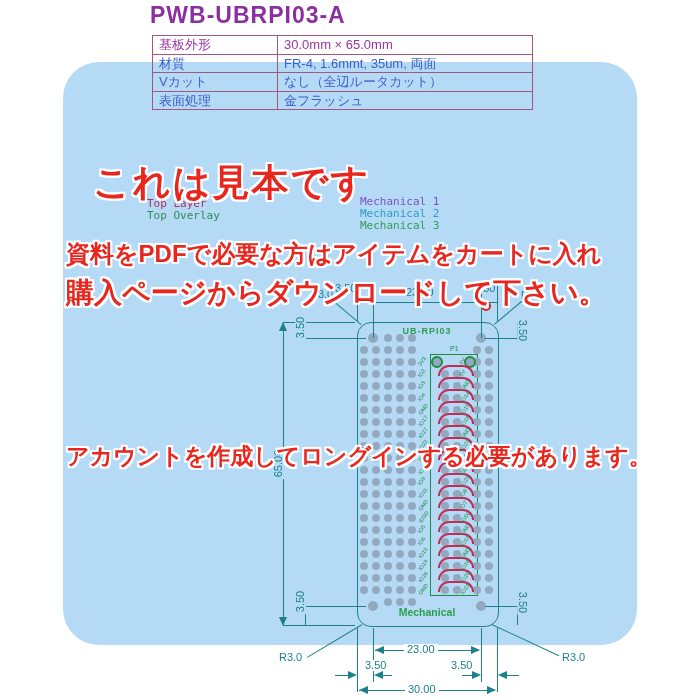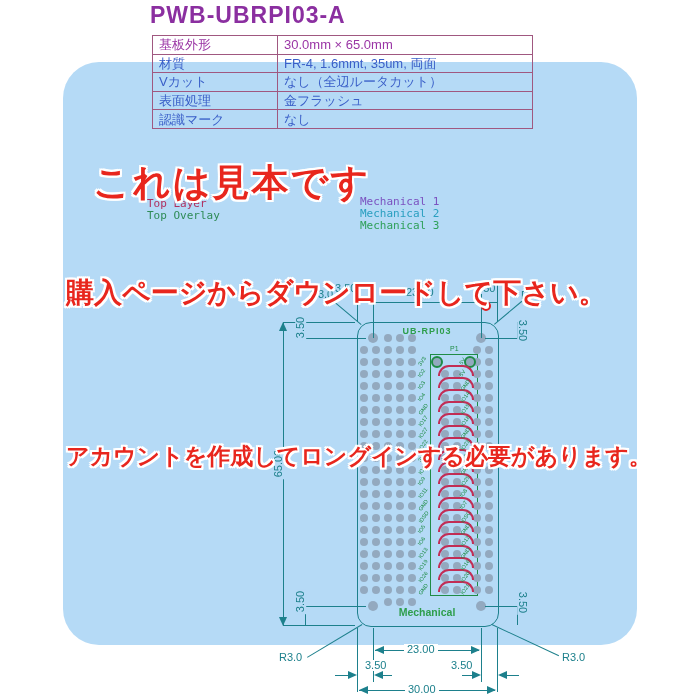--- a/index.html
+++ b/index.html
@@ -92,24 +92,20 @@
           <td class="lbl">材質</td>
           <td>FR-4, 1.6mmt, 35um, 両面</td>
         </tr>
         <tr>
           <td class="lbl">Vカット</td>
           <td>なし（全辺ルータカット）</td>
         </tr>
         <tr>
           <td class="lbl">表面処理</td>
           <td>金フラッシュ</td>
-        </tr>
-        <tr>
-          <td class="lbl">認識マーク</td>
-          <td>なし</td>
         </tr>
       </tbody>
     </table>
 
   <span class="lg" id="lg-top-layer">Top Layer</span>
   <span class="lg" id="lg-top-overlay">Top Overlay</span>
   <span class="lg" id="lg-mech1">Mechanical 1</span>
   <span class="lg" id="lg-mech2">Mechanical 2</span>
   <span class="lg" id="lg-mech3">Mechanical 3</span>
 
@@ -431,16 +427,17 @@
   <span class="dlabel onpanel rot-r" style="left:510px;top:597px;">3.50</span>
 
   <span class="dlabel onwhite" style="left:404px;top:644px;">23.00</span>
   <span class="dlabel onwhite" style="left:362px;top:660px;">3.50</span>
   <span class="dlabel onwhite" style="left:448px;top:660px;">3.50</span>
   <span class="dlabel onwhite" style="left:405px;top:684px;">30.00</span>
   <span class="dlabel" style="left:279px;top:652px;">R3.0</span>
   <span class="dlabel" style="left:562px;top:652px;">R3.0</span>
 
   <div class="note" id="wm-head">これは見本です</div>
+  <div class="note" id="wm-l1">資料をPDFで必要な方はアイテムをカートに入れ</div>
   <div class="note" id="wm-l2">購入ページからダウンロードして下さい。</div>
   <div class="note" id="wm-l4">アカウントを作成してロングインする必要があります。</div>
 
 </div>
 
 </body></html>

